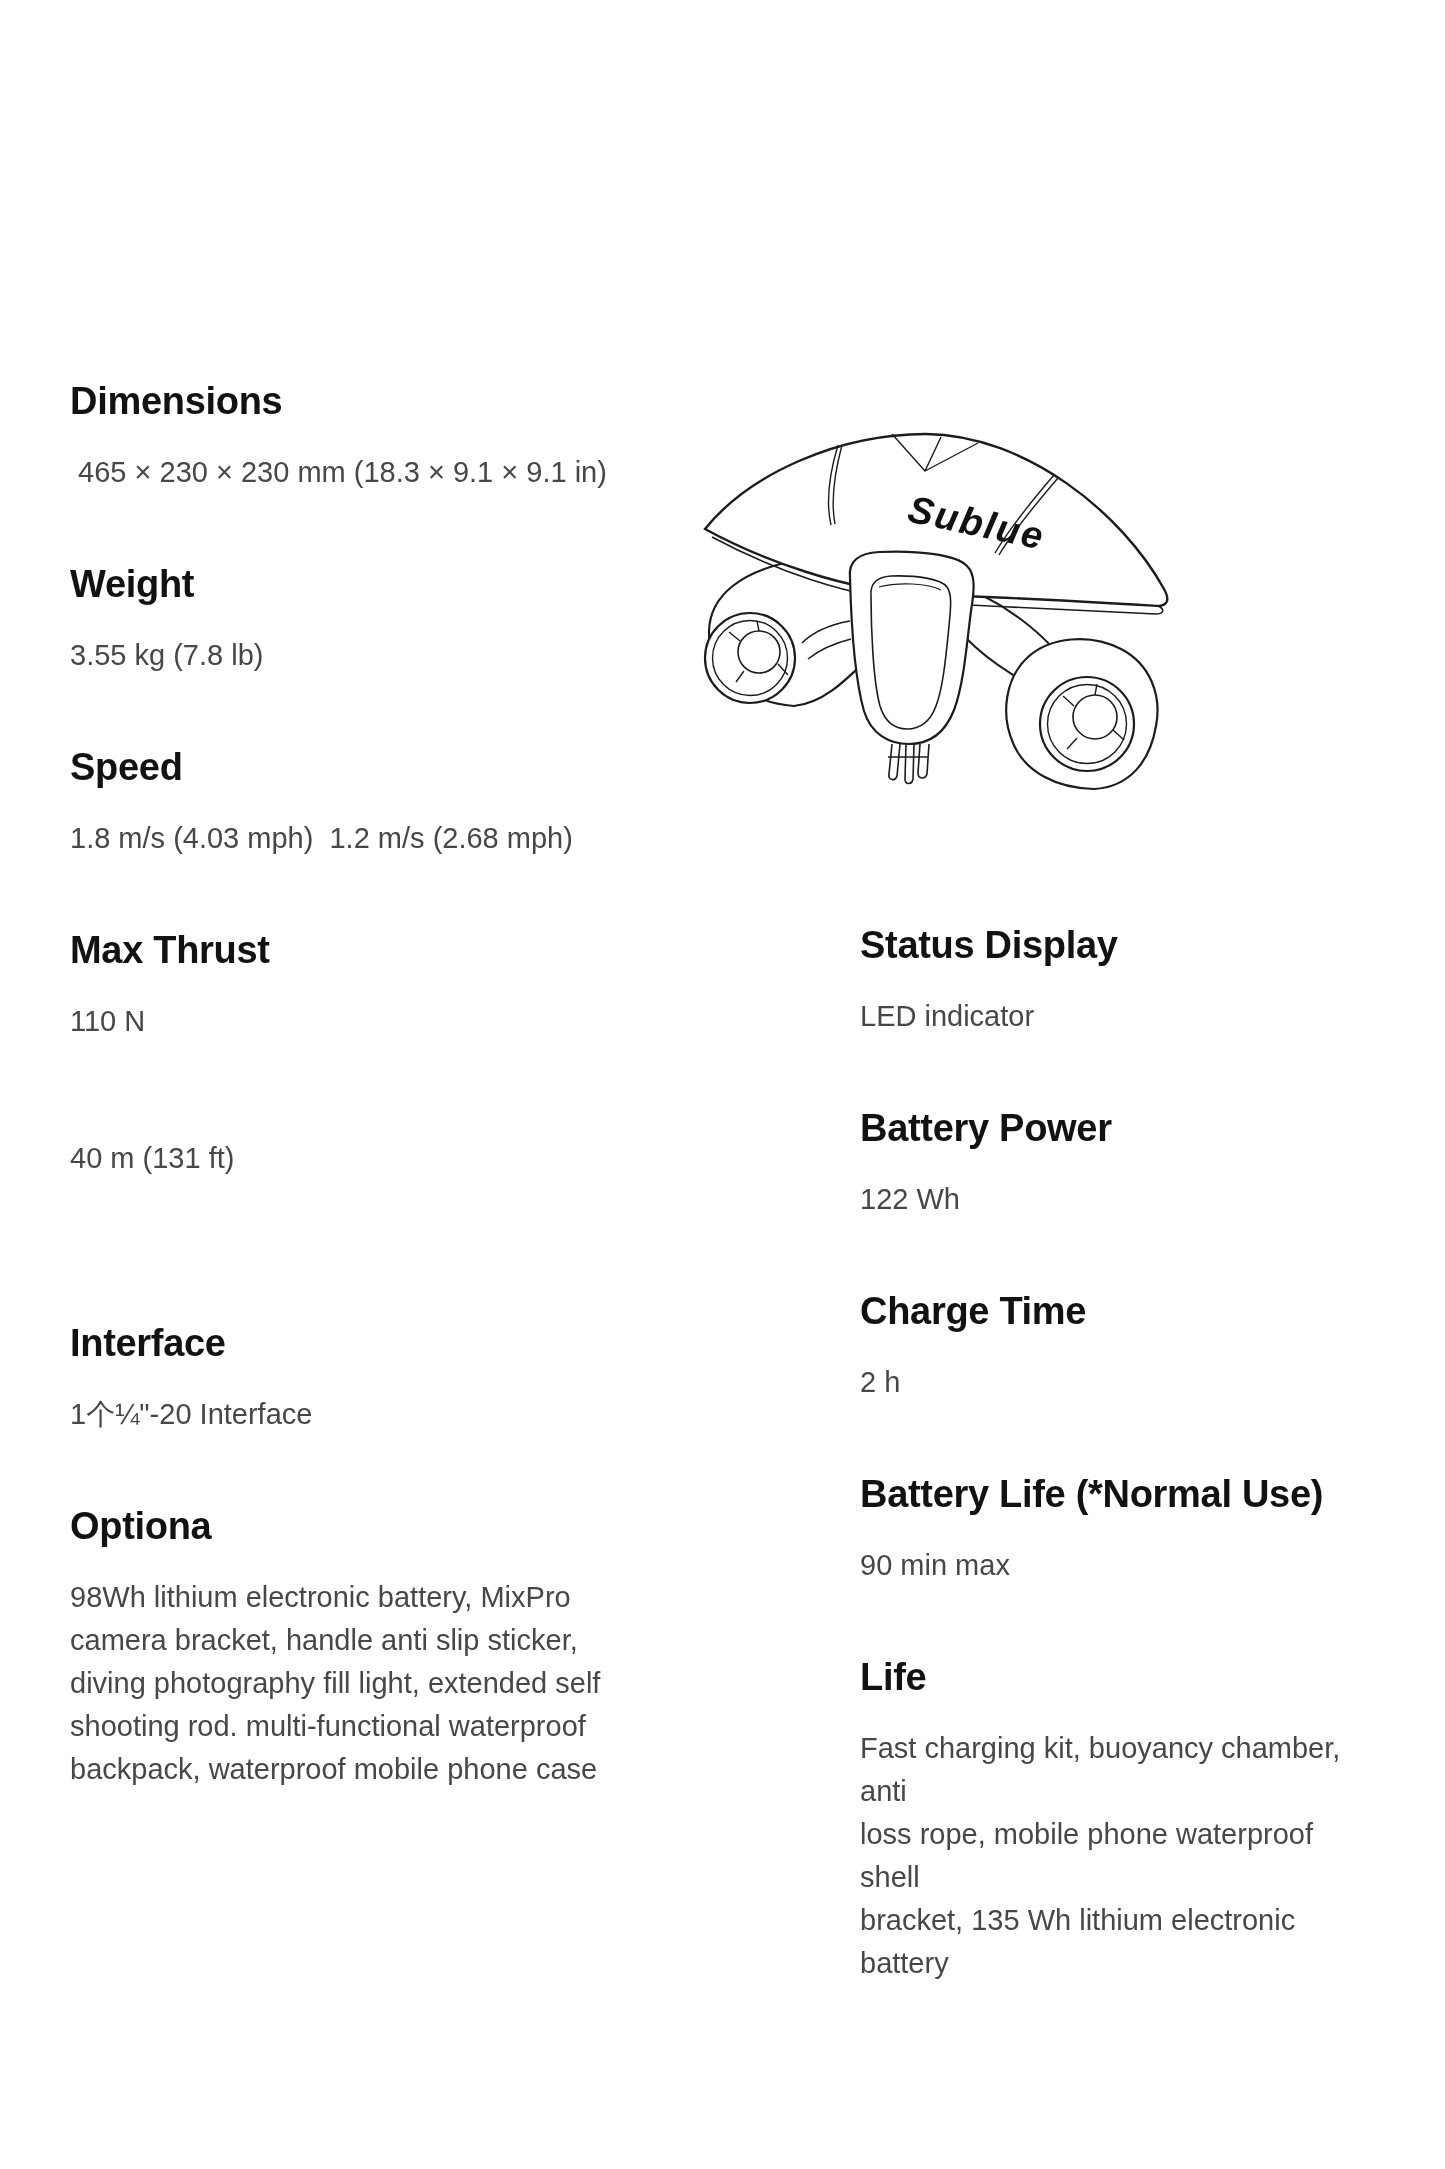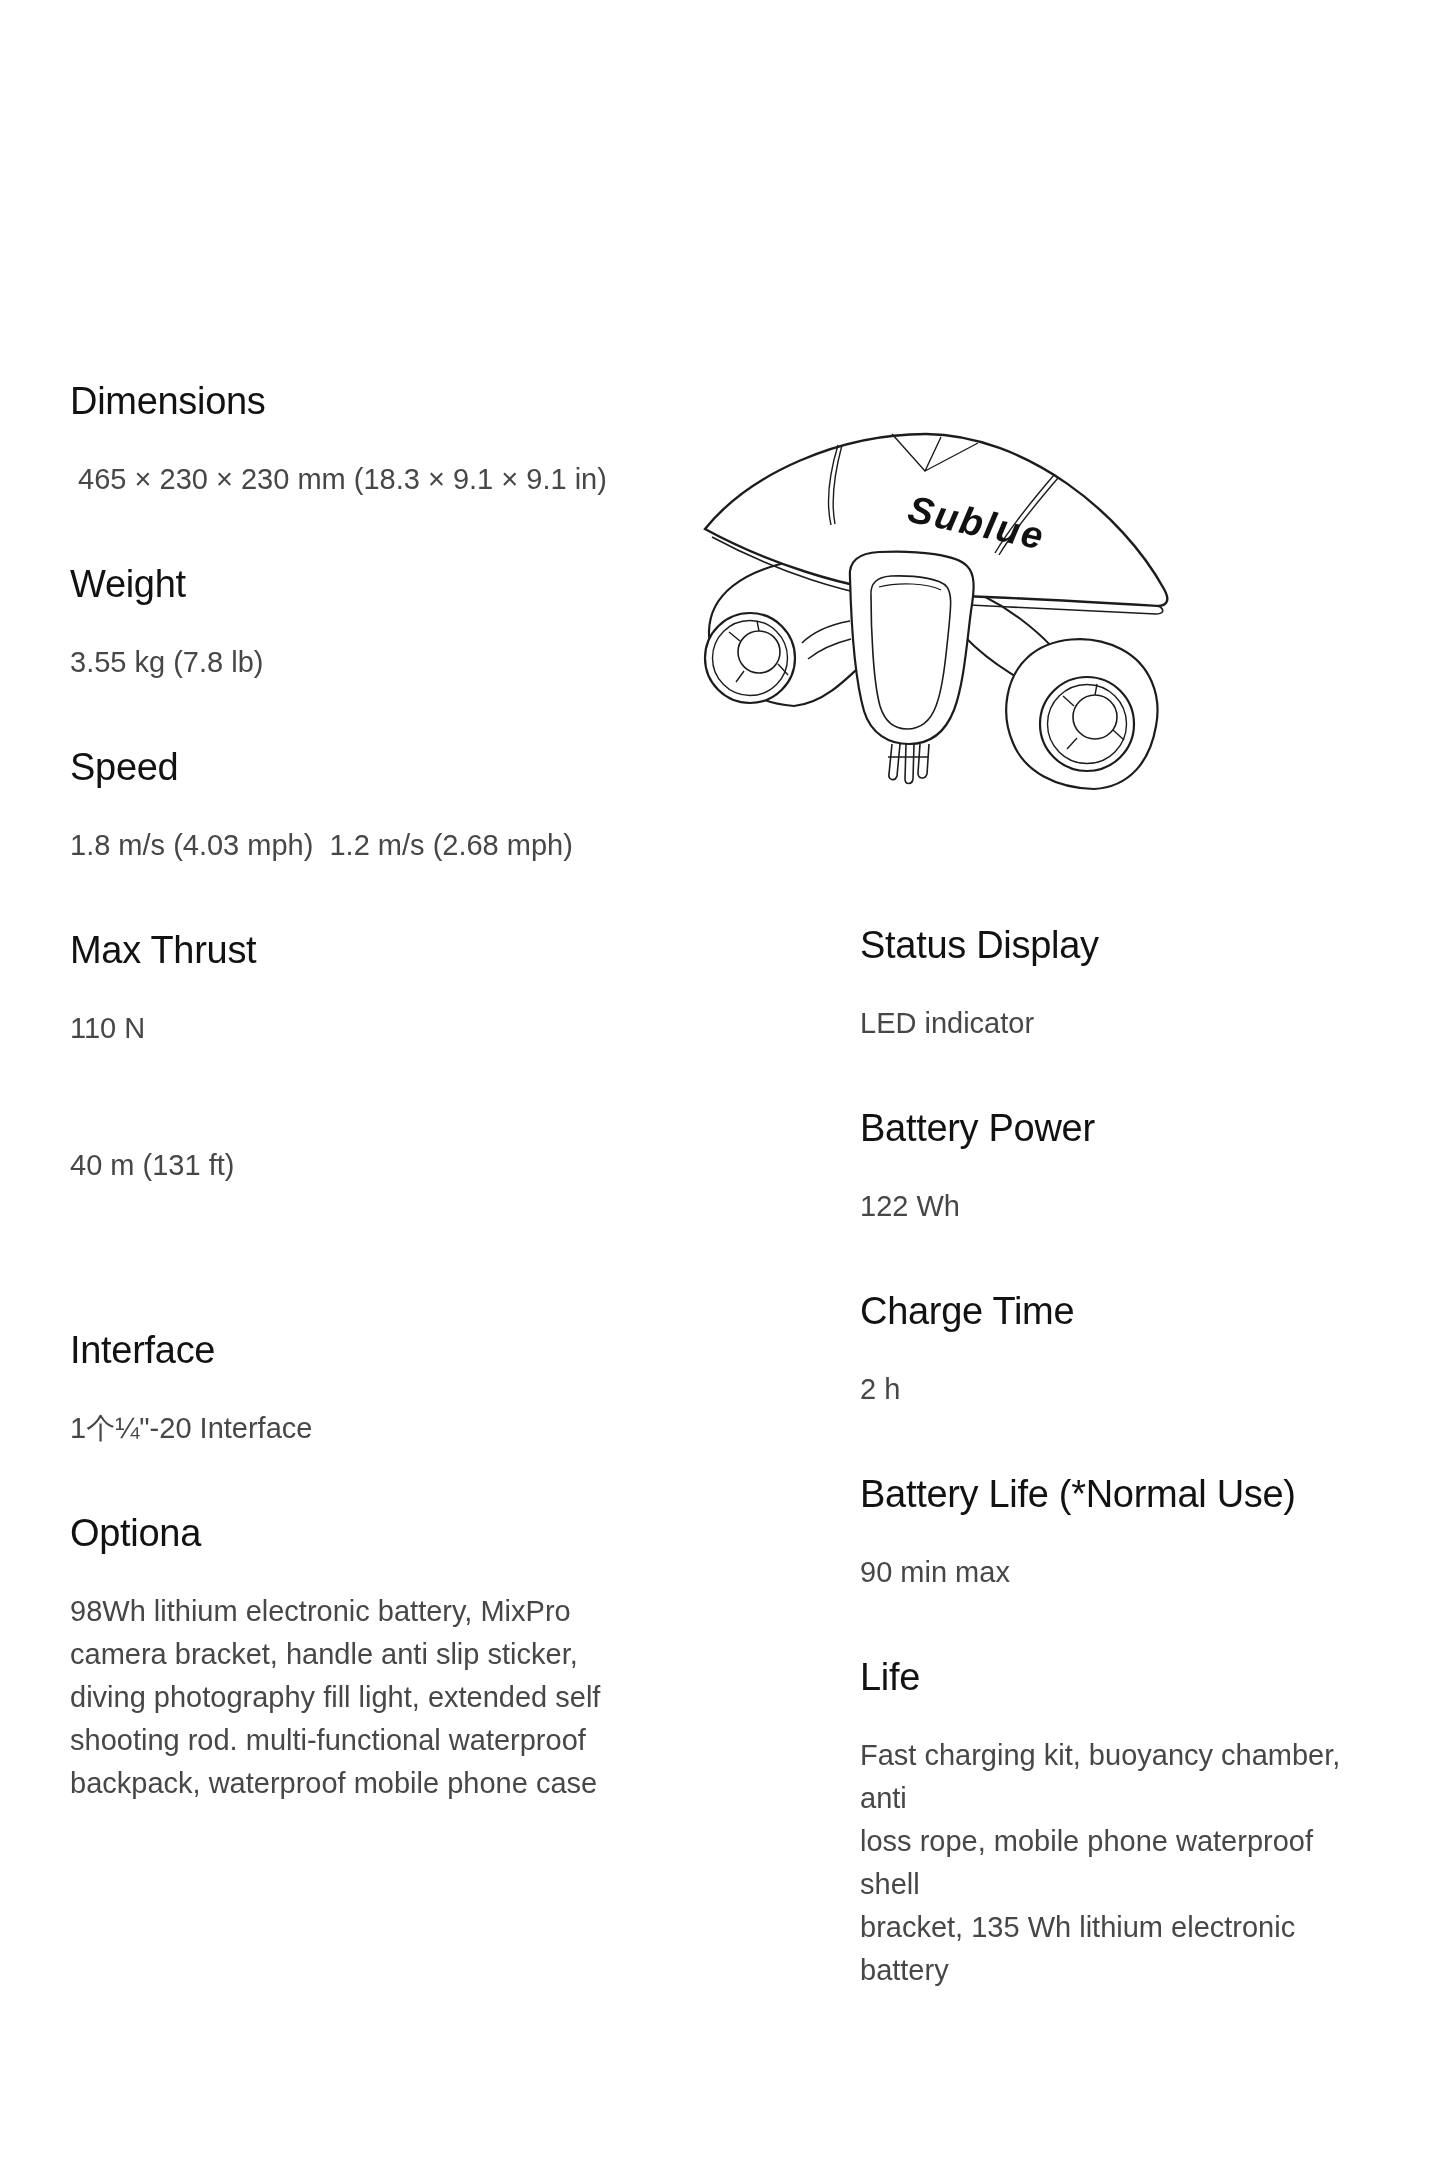--- a/index.html
+++ b/index.html
@@ -11,26 +11,26 @@
     font-family:"Liberation Sans","DejaVu Sans",sans-serif;
   }
   .col{position:absolute;}
   .col-left{left:70px;top:378px;width:590px;}
   .col-right{left:860px;top:922px;width:500px;}
   .spec{height:183px;}
   .spec h3{
     margin:0;
     font-size:38px;
     line-height:46px;
-    font-weight:400;
+    font-weight:700;
     letter-spacing:-0.3px;
     color:#121212;
   }
   .spec p{
-    margin:34px 0 0 0;
+    margin:27px 0 0 0;
     font-size:29px;
     line-height:43px;
     color:#474747;
     white-space:pre-wrap;
   }
   .illustration{
     position:absolute;
     left:698px;top:425px;
     width:485px;height:385px;
   }

